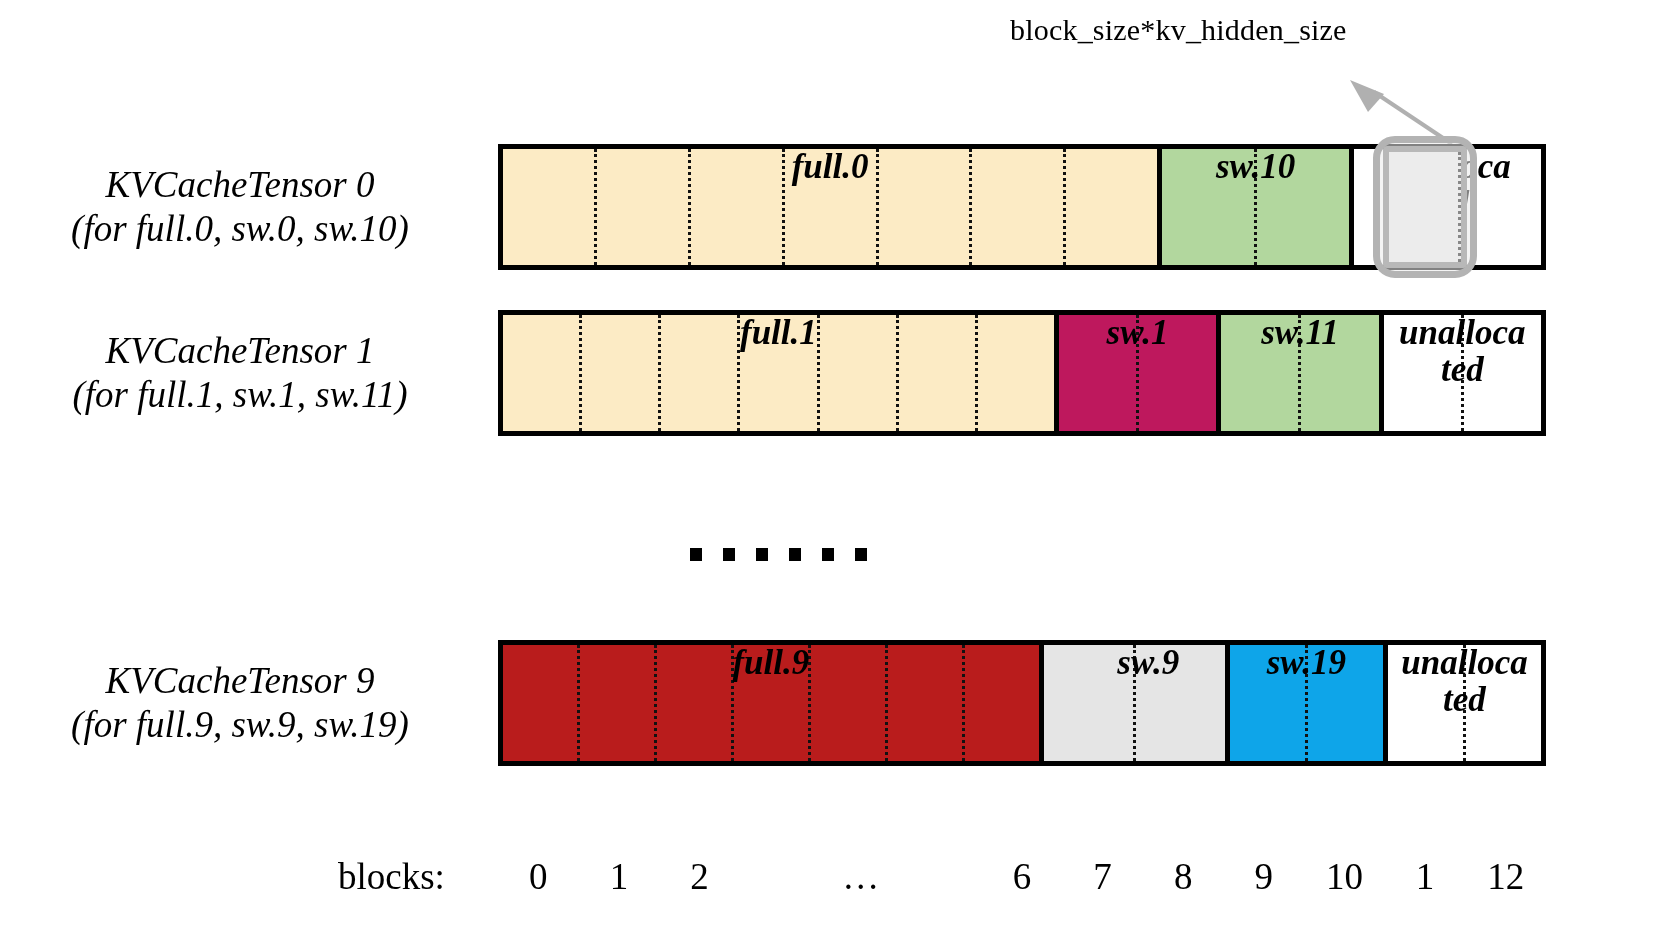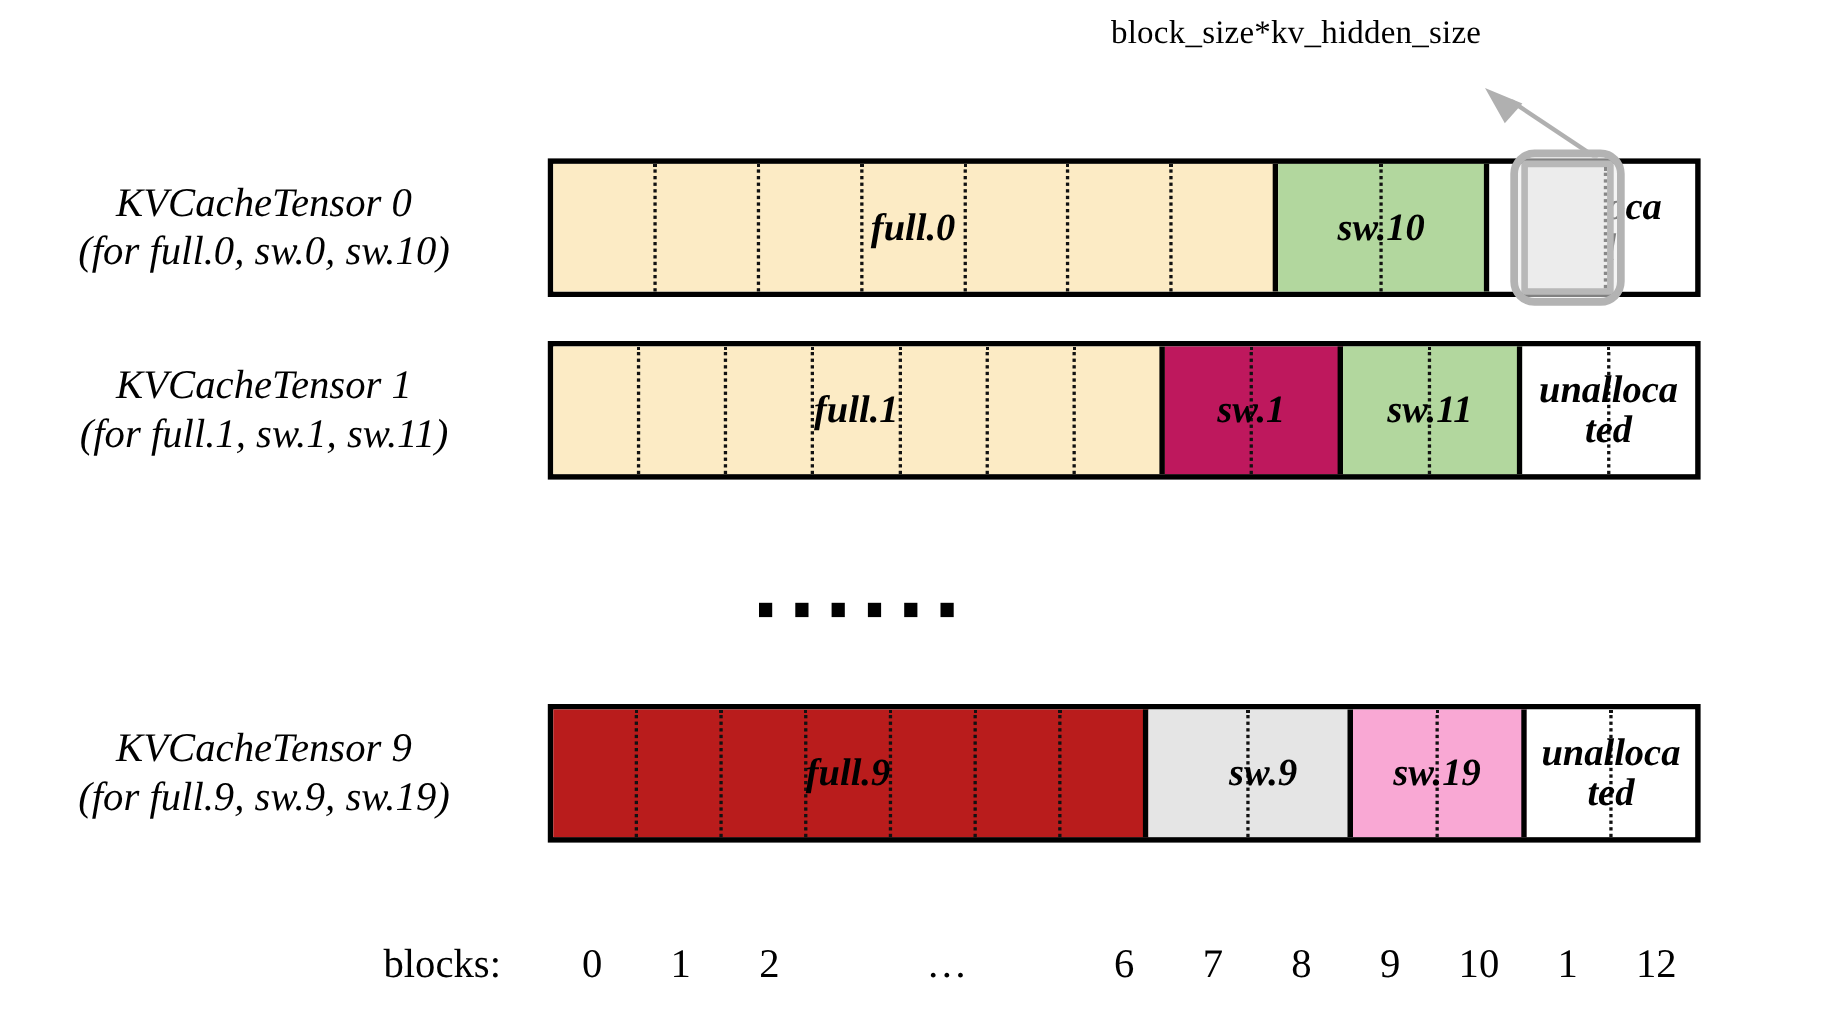--- a/index.html
+++ b/index.html
@@ -19,21 +19,21 @@
   .row-label{position:absolute;left:0;top:0;width:480px;height:150px;
              display:flex;flex-direction:column;align-items:center;
              justify-content:center;text-align:center;
              font-size:37px;line-height:1.18;}
   .row-label .l2{white-space:nowrap;}
 
   .bar{position:absolute;left:498px;top:12px;height:126px;width:1048px;
        box-sizing:border-box;border:5px solid #000;display:flex;background:#fff;}
 
   .seg{position:relative;box-sizing:border-box;display:flex;
-       align-items:center;justify-content:center;
+       align-items:flex-start;justify-content:center;
        border-right:5px solid #000;height:100%;}
   .seg:last-child{border-right:none;}
   .seg-label{position:relative;z-index:3;font-weight:bold;font-size:35px;
              line-height:1.05;text-align:center;pointer-events:none;}
 
   
   .divs{position:absolute;left:0;top:0;right:0;bottom:0;display:flex;z-index:1;}
   .divs > i{flex:1 1 0;border-right:3px dotted #111;height:100%;display:block;}
   .divs > i:last-child{border-right:none;}
 
@@ -43,22 +43,22 @@
              pointer-events:none;}
   .highlight.inner{border:6px solid #7a7a7a;border-radius:4px;
                    background:#eeeeee;}
 
   
   .dots{position:absolute;display:flex;gap:21px;align-items:center;}
   .dots span{width:12px;height:13px;background:#000;display:block;}
 
   
   .axis{position:absolute;left:0;top:855px;width:1676px;height:60px;}
-  .axis-title{position:absolute;left:322px;top:0;width:160px;
-              text-align:center;font-size:37px;}
+  .axis-title{position:absolute;left:338px;top:0;width:160px;
+              text-align:left;font-size:37px;}
   .axis-ticks{position:absolute;left:498px;top:0;width:1048px;height:60px;display:flex;}
   .axis-ticks > span{flex:1 1 0;text-align:center;font-size:37px;}
 </style>
 </head>
 <body>
 
 <div id="stage">
 
   <div class="annot">block_size*kv_hidden_size</div>
 
@@ -165,21 +165,21 @@
             </div>
             <div class="seg-label">full.9</div>
           </div>
           <div class="seg" style="flex: 2 1 0px; background: #e5e5e5; padding-left: 28px;">
             <div class="divs">
               <i></i>
               <i></i>
             </div>
             <div class="seg-label">sw.9</div>
           </div>
-          <div class="seg" style="flex: 2 1 0px; background: #f9a8d4;">
+          <div class="seg" style="flex: 2 1 0px; background: #0ea5e9;">
             <div class="divs">
               <i></i>
               <i></i>
             </div>
             <div class="seg-label">sw.19</div>
           </div>
           <div class="seg" style="flex: 2 1 0px; background: rgb(255, 255, 255);">
             <div class="divs">
               <i></i>
               <i></i>

